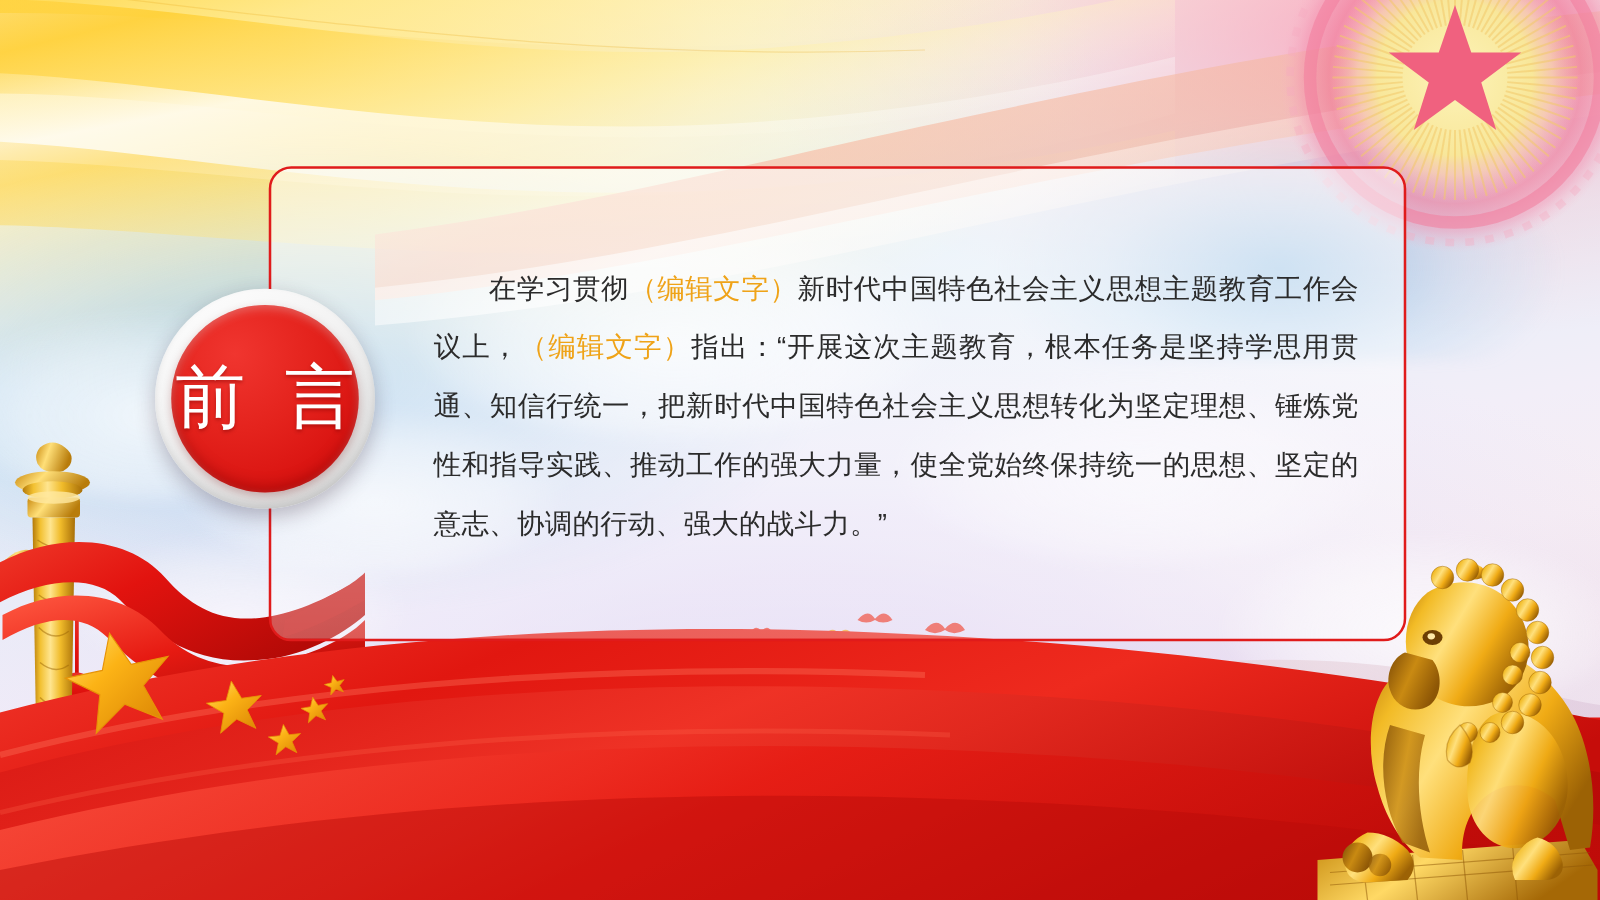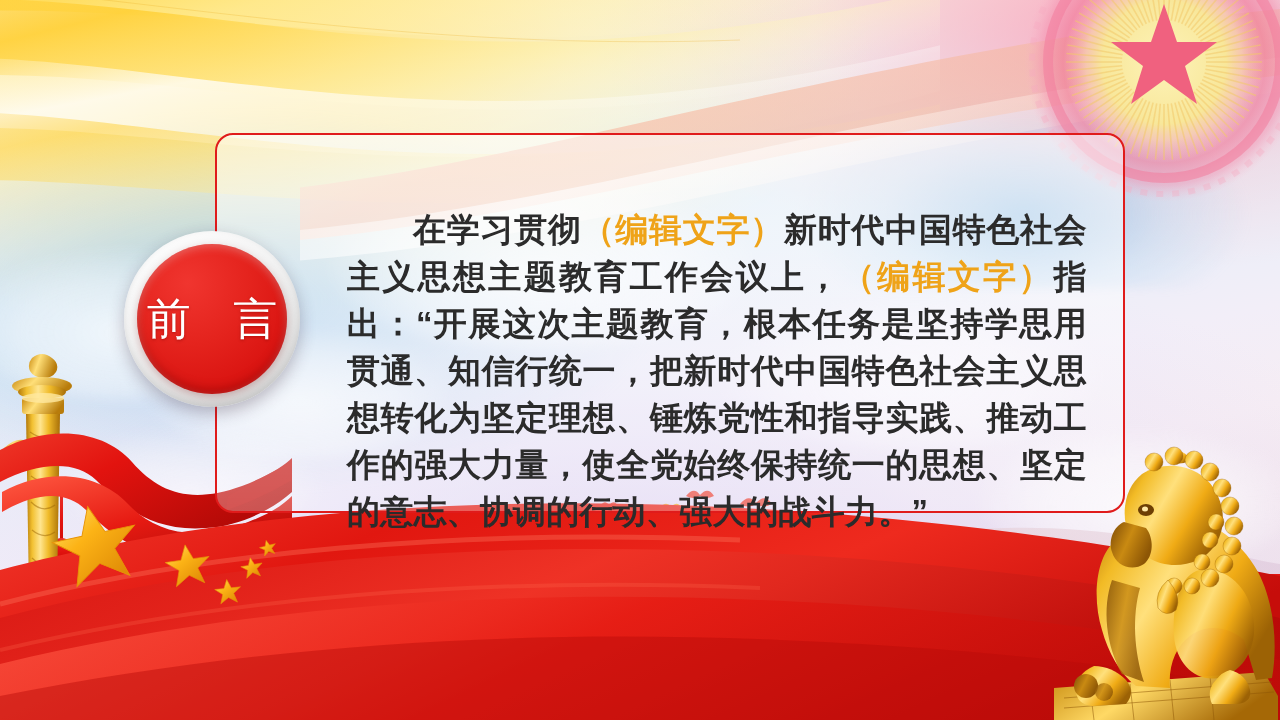--- a/index.html
+++ b/index.html
@@ -140,30 +140,29 @@
     height: 380px;
     border: 2px solid #e01b1b;
     border-radius: 18px;
     background: linear-gradient(180deg, rgba(255,255,255,0.55) 0%, rgba(255,255,255,0.42) 55%, rgba(255,255,255,0.30) 100%);
     box-sizing: border-box;
   }
 
   .body-text {
     position: absolute;
     left: 130px;
-    top: 38px;
+    top: 50px;
     width: 740px;
-    font-size: 33px;
+    font-size: 22px;
     line-height: 47px;
     color: #2b2b2b;
     text-indent: 2em;
     text-align: justify;
     letter-spacing: 0.2px;
     font-family: "Liberation Sans", "DejaVu Sans", sans-serif;
-    font-weight: bold;
   }
   .hl { color: #efa318; }
 
   
   .badge {
     position: absolute;
     left: 124px;
     top: 231px;
     width: 176px;
     height: 176px;
@@ -179,24 +178,24 @@
     height: 150px;
     border-radius: 50%;
     background: radial-gradient(circle at 34% 26%, #f0352f 0%, #e4231d 42%, #d7100e 82%, #cb0b0b 100%);
     box-shadow: inset 0 3px 8px rgba(255,255,255,0.28), inset 0 -5px 10px rgba(120,0,0,0.40), 0 3px 8px rgba(120,0,0,0.25);
     display: flex;
     align-items: center;
     justify-content: center;
   }
   .badge-label {
     color: #ffffff;
-    font-size: 44px;
+    font-size: 56px;
     letter-spacing: 8px;
     text-indent: 8px;
-    font-family: Liberation Mono, monospace;
+    font-family: Liberation Sans, sans-serif;
     text-shadow: 0 1px 3px rgba(120,0,0,0.45);
     white-space: nowrap;
   }
 </style>
 </head>
 <body>
 
 <div id="slide">
 
   <div class="bg-sky"></div>

